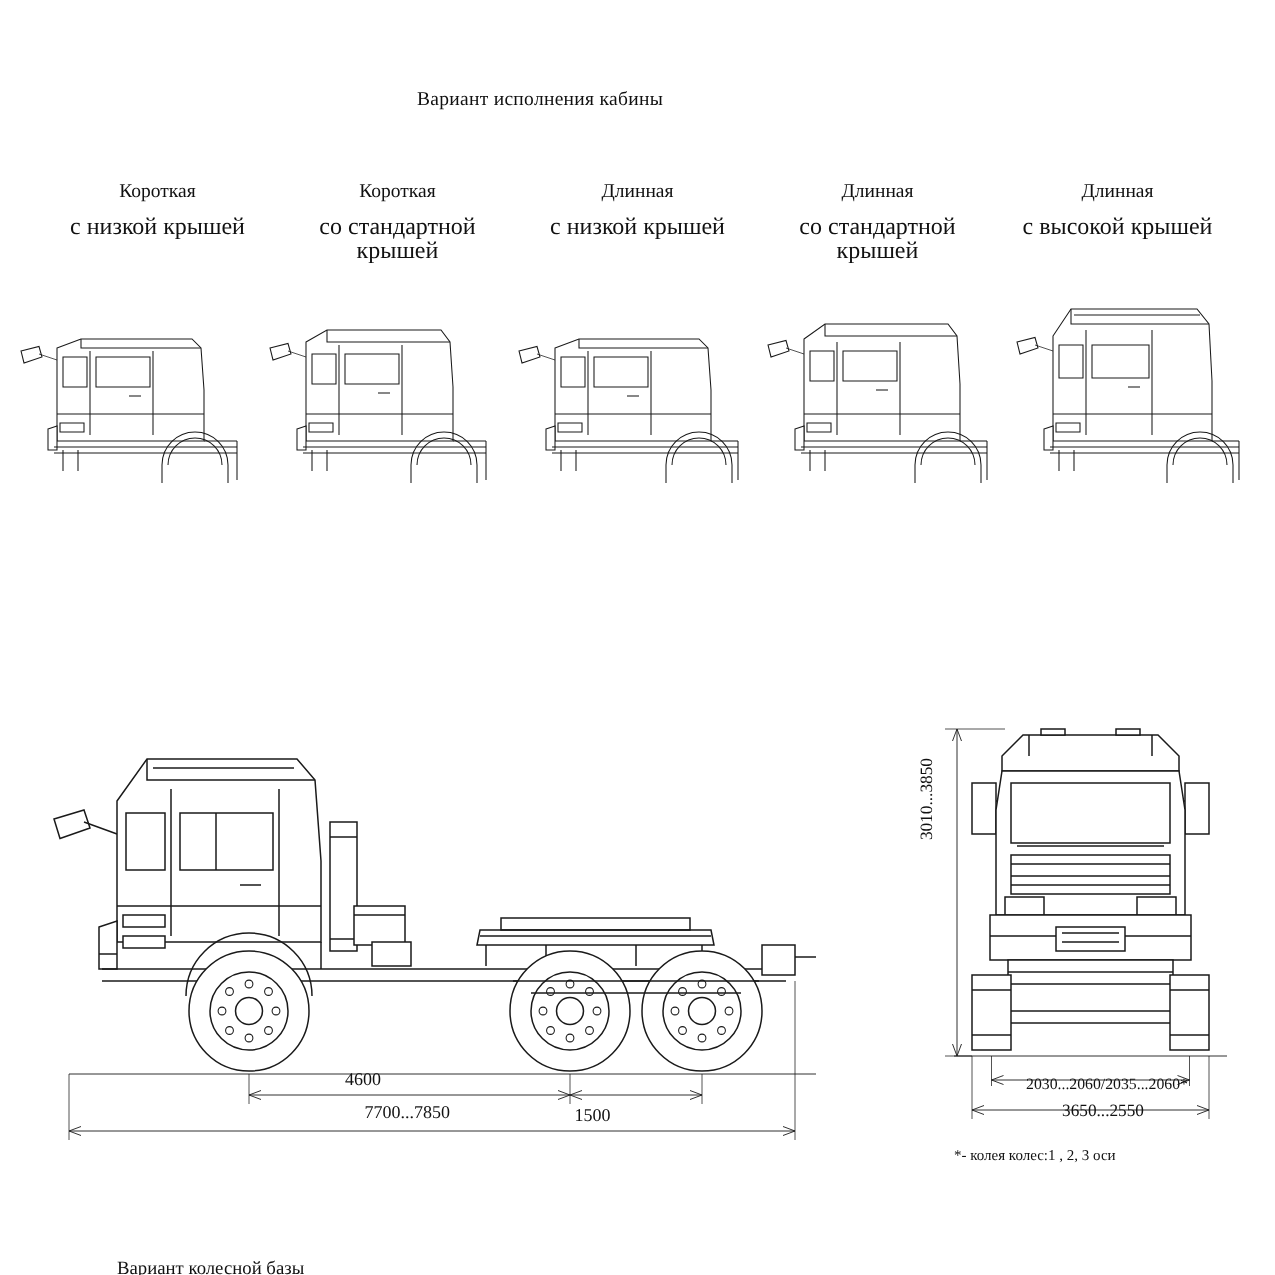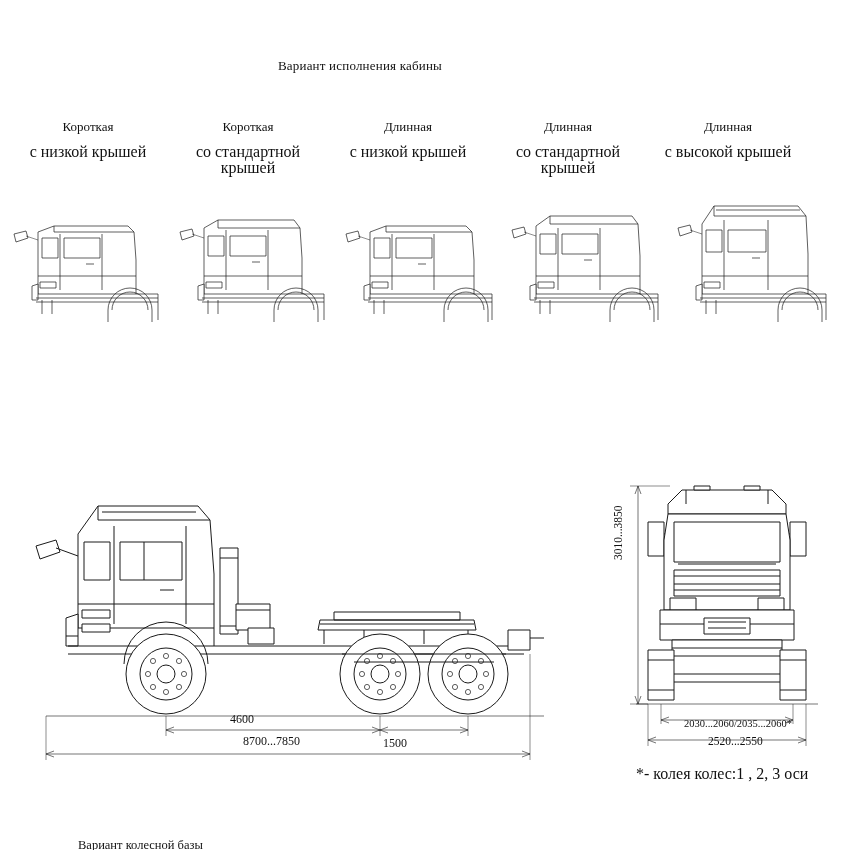--- a/index.html
+++ b/index.html
@@ -31,21 +31,21 @@
     letter-spacing: .2px;
   }
 
   
   .cab-row {
     position: absolute;
     top: 118px;
     left: 8px;
     width: 834px;
     display: flex;
-    justify-content: flex-start;
+    justify-content: center;
   }
   .cab-col {
     width: 160px;
     text-align: center;
   }
   .cab-col .c-top {
     font-size: 13px;
     line-height: 17px;
     margin-bottom: 9px;
   }
@@ -101,21 +101,21 @@
     left: 612px; top: 560px;
     font-size: 11.5px;
     transform: rotate(-90deg);
     transform-origin: left top;
   }
 
   .note-koleya {
     position: absolute;
     left: 636px;
     top: 765px;
-    font-size: 16px;
+    font-size: 10px;
   }
 
   .bottom-cut {
     position: absolute;
     left: 78px;
     top: 838px;
     font-size: 12.5px;
     color: #111;
   }
 
@@ -430,21 +430,21 @@
           <path d="M22 276 L506 276"></path>
           <path d="M22 276 l8 -3 M22 276 l8 3"></path>
           <path d="M506 276 l-8 -3 M506 276 l-8 3"></path>
         </g>
       </g>
     </svg>
   </div>
 
   <div class="dim-label dim-3600">4600</div>
   <div class="dim-label dim-1500">1500</div>
-  <div class="dim-label dim-wb">8700...7850</div>
+  <div class="dim-label dim-wb">7700...7850</div>
 
   <div class="front-view">
     <svg width="225" height="290" viewBox="0 0 225 290">
       <g>
 
         <path class="fillw" d="M56 26 L70 12 L160 12 L174 26 L174 36 L56 36 Z"></path>
         <path class="ln" d="M74 12 L74 26 M156 12 L156 26"></path>
 
         <path class="fillw" d="M82 8 L98 8 L98 12 L82 12 Z"></path>
         <path class="fillw" d="M132 8 L148 8 L148 12 L132 12 Z"></path>
@@ -506,19 +506,19 @@
           <path d="M36 262 L194 262"></path>
           <path d="M36 262 l8 -3 M36 262 l8 3"></path>
           <path d="M194 262 l-8 -3 M194 262 l-8 3"></path>
         </g>
       </g>
     </svg>
   </div>
 
   <div class="dim-label dim-height">3010...3850</div>
   <div class="dim-label dim-track">2030...2060/2035...2060*</div>
-  <div class="dim-label dim-width">2520...2550</div>
+  <div class="dim-label dim-width">3650...2550</div>
 
   <div class="note-koleya">*- колея колес:1 , 2, 3 оси</div>
 
   <div class="bottom-cut">Вариант колесной базы</div>
 
 </div>
 
 </body></html>

